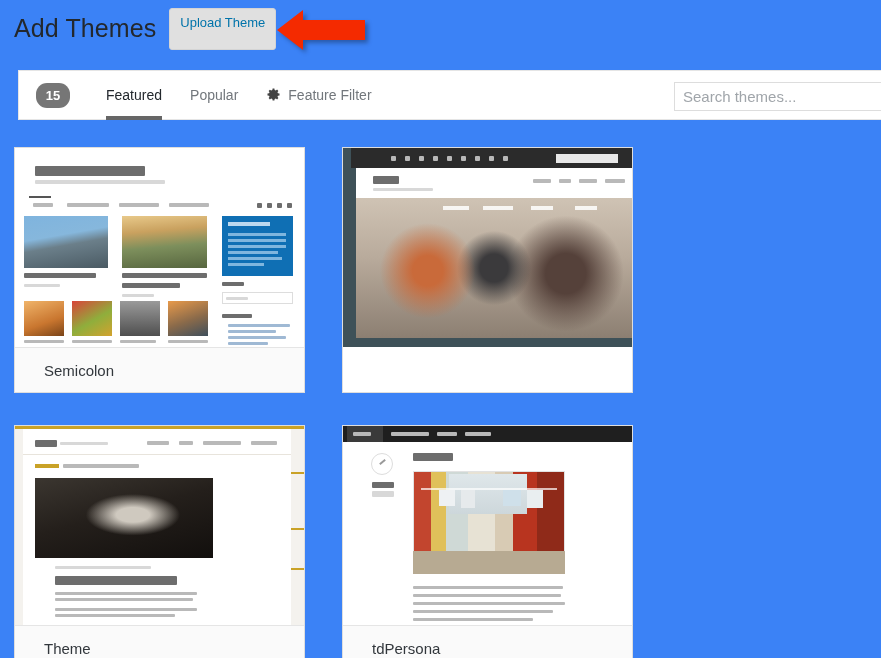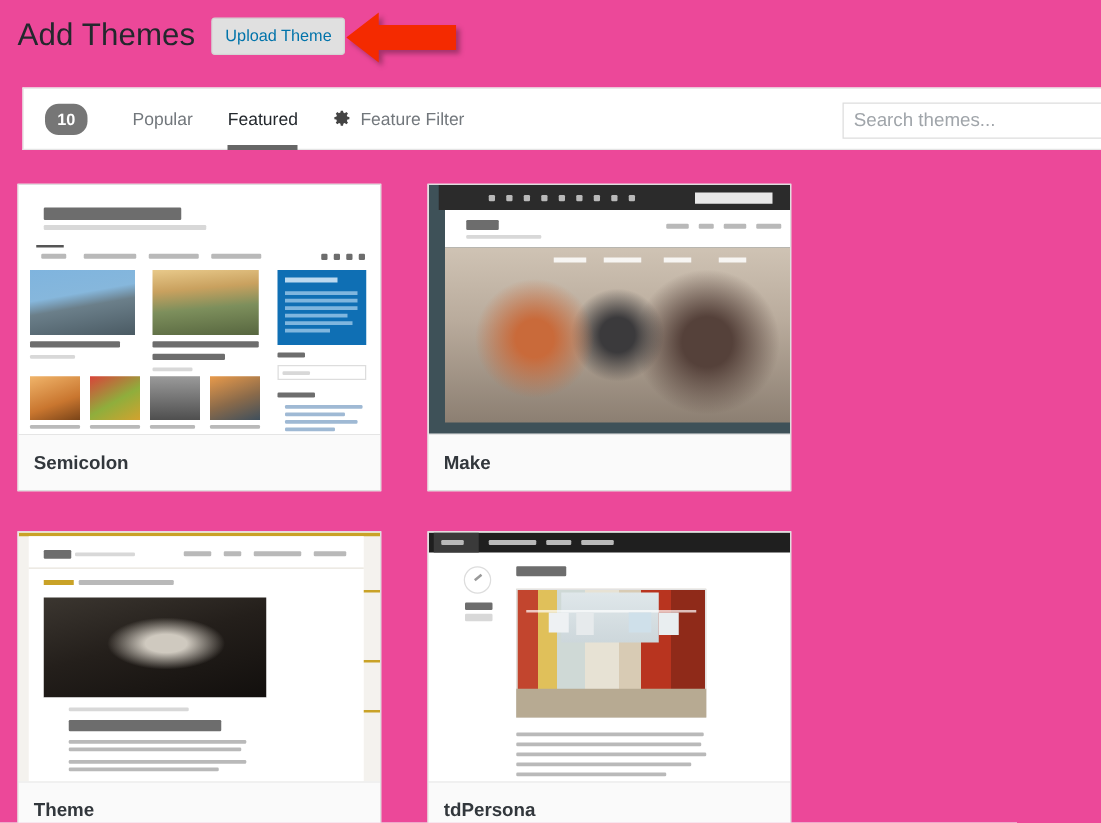--- a/index.html
+++ b/index.html
@@ -4,36 +4,36 @@
 <style>
   * { box-sizing: border-box; }
   html, body {
     margin: 0; padding: 0;
     width: 881px; height: 658px;
     overflow: hidden;
     background: #f1f1f1;
     font-family: "Liberation Sans", sans-serif;
     -webkit-font-smoothing: antialiased;
   }
-  #screen { position: relative; width: 881px; height: 658px; background: #ec4899; }
+  #screen { position: relative; width: 881px; height: 658px; background: #3b82f6; }
 
   
   .page-header {
     position: absolute; left: 0; top: 0; width: 881px; height: 57px;
     display: flex; align-items: center;
   }
   .page-title {
     font-size: 25px; font-weight: 400; color: #23282d;
     margin-left: 14px; letter-spacing: 0.1px;
   }
   .upload-btn {
     margin-left: 13px;
     background: #e0e0e0; border: 1px solid #d4d4d4; border-radius: 3px;
     color: #0073aa; font-size: 13px; line-height: 1;
-    padding: 7px 10px 8px; cursor: pointer;
+    padding: 7px 10px 20px; cursor: pointer;
     font-family: "Liberation Sans", sans-serif;
   }
 
   
   .arrow-annotation {
     position: absolute; left: 277px; top: 8px;
     width: 88px; height: 44px;
     filter: drop-shadow(3px 3px 2px rgba(0,0,0,0.30));
     pointer-events: none;
   }
@@ -85,22 +85,22 @@
   }
   .theme-screenshot {
     position: relative; width: 289px; height: 199px;
     overflow: hidden; background: #fff;
   }
   .theme-footer {
     height: 45px; border-top: 1px solid #e5e5e5;
     background: #fafafa; display: flex; align-items: center;
   }
   .theme-name {
-    font-size: 15px; color: #32373c; font-weight: 700;
-    margin-left: 12px; white-space: nowrap;
+    font-size: 15px; color: #32373c; font-weight: 400;
+    margin-left: 29px; white-space: nowrap;
   }
 
   
   .mini { position: absolute; }
   .bar { background: #2b2b2b; }
   .txt { background: #b9b9b9; border-radius: 1px; }
   .txt-d { background: #6d6d6d; border-radius: 1px; }
   .txt-l { background: #d8d8d8; border-radius: 1px; }
   .lnk { background: #9fb9d4; border-radius: 1px; }
 
@@ -148,27 +148,27 @@
   <div class="page-header">
     <span class="page-title">Add Themes</span>
     <button class="upload-btn">Upload Theme</button>
   </div>
 
   <svg class="arrow-annotation" viewBox="0 0 88 44">
     <polygon points="0,22 26,2 26,12 88,12 88,32 26,32 26,42" fill="#f42a00"></polygon>
   </svg>
 
   <div class="filter-bar">
-    <div class="count-badge">10</div>
+    <div class="count-badge">15</div>
     <div class="tabs">
+      <div class="tab active">
+        <span>Featured</span>
+      </div>
       <div class="tab">
         <span>Popular</span>
-      </div>
-      <div class="tab active">
-        <span>Featured</span>
       </div>
       <div class="tab">
         <span class="gear-icon">
           <svg width="15" height="15" viewBox="0 0 20 20" fill="#444">
             <path d="M10 6.4a3.6 3.6 0 1 0 0 7.2 3.6 3.6 0 0 0 0-7.2zm0 5.6a2 2 0 1 1 0-4 2 2 0 0 1 0 4z"></path>
             <path d="M18 11.2v-2.4l-2.1-.35a6.1 6.1 0 0 0-.64-1.54l1.24-1.73-1.7-1.7-1.73 1.24a6.1 6.1 0 0 0-1.54-.64L11.2 2h-2.4l-.35 2.1a6.1 6.1 0 0 0-1.54.64L5.18 3.5l-1.7 1.7 1.24 1.73a6.1 6.1 0 0 0-.64 1.54L2 8.8v2.4l2.08.35c.14.55.36 1.06.64 1.54L3.48 14.8l1.7 1.7 1.73-1.24c.48.28 1 .5 1.54.64L8.8 18h2.4l.35-2.1c.55-.14 1.06-.36 1.54-.64l1.73 1.24 1.7-1.7-1.24-1.73c.28-.48.5-1 .64-1.54L18 11.2z"></path>
           </svg>
         </span>
         <span>Feature Filter</span>
       </div>
@@ -251,23 +251,20 @@
         <div class="mini txt" style="left:190px;top:31px;width:18px;height:4px;"></div>
         <div class="mini txt" style="left:216px;top:31px;width:12px;height:4px;"></div>
         <div class="mini txt" style="left:236px;top:31px;width:18px;height:4px;"></div>
         <div class="mini txt" style="left:262px;top:31px;width:20px;height:4px;"></div>
         <div class="mini make-hero" style="left:13px;top:50px;width:276px;height:140px;"></div>
         <div class="mini" style="left:100px;top:58px;width:26px;height:4px;background:rgba(255,255,255,.85);"></div>
         <div class="mini" style="left:140px;top:58px;width:30px;height:4px;background:rgba(255,255,255,.85);"></div>
         <div class="mini" style="left:188px;top:58px;width:22px;height:4px;background:rgba(255,255,255,.85);"></div>
         <div class="mini" style="left:232px;top:58px;width:22px;height:4px;background:rgba(255,255,255,.85);"></div>
       </div>
-      <div class="theme-footer">
-        <span class="theme-name">Make</span>
-      </div>
     </div>
 
     <div class="theme-card">
       <div class="theme-screenshot">
         <div class="mini" style="left:0;top:0;width:289px;height:199px;background:#f4f2ee;"></div>
         <div class="mini ign-gold" style="left:0;top:0;width:289px;height:3px;"></div>
         <div class="mini" style="left:8px;top:3px;width:268px;height:196px;background:#fff;"></div>
         <div class="mini txt-d" style="left:20px;top:14px;width:22px;height:7px;"></div>
         <div class="mini txt-l" style="left:45px;top:16px;width:48px;height:3px;"></div>
         <div class="mini txt" style="left:132px;top:15px;width:22px;height:4px;"></div>

